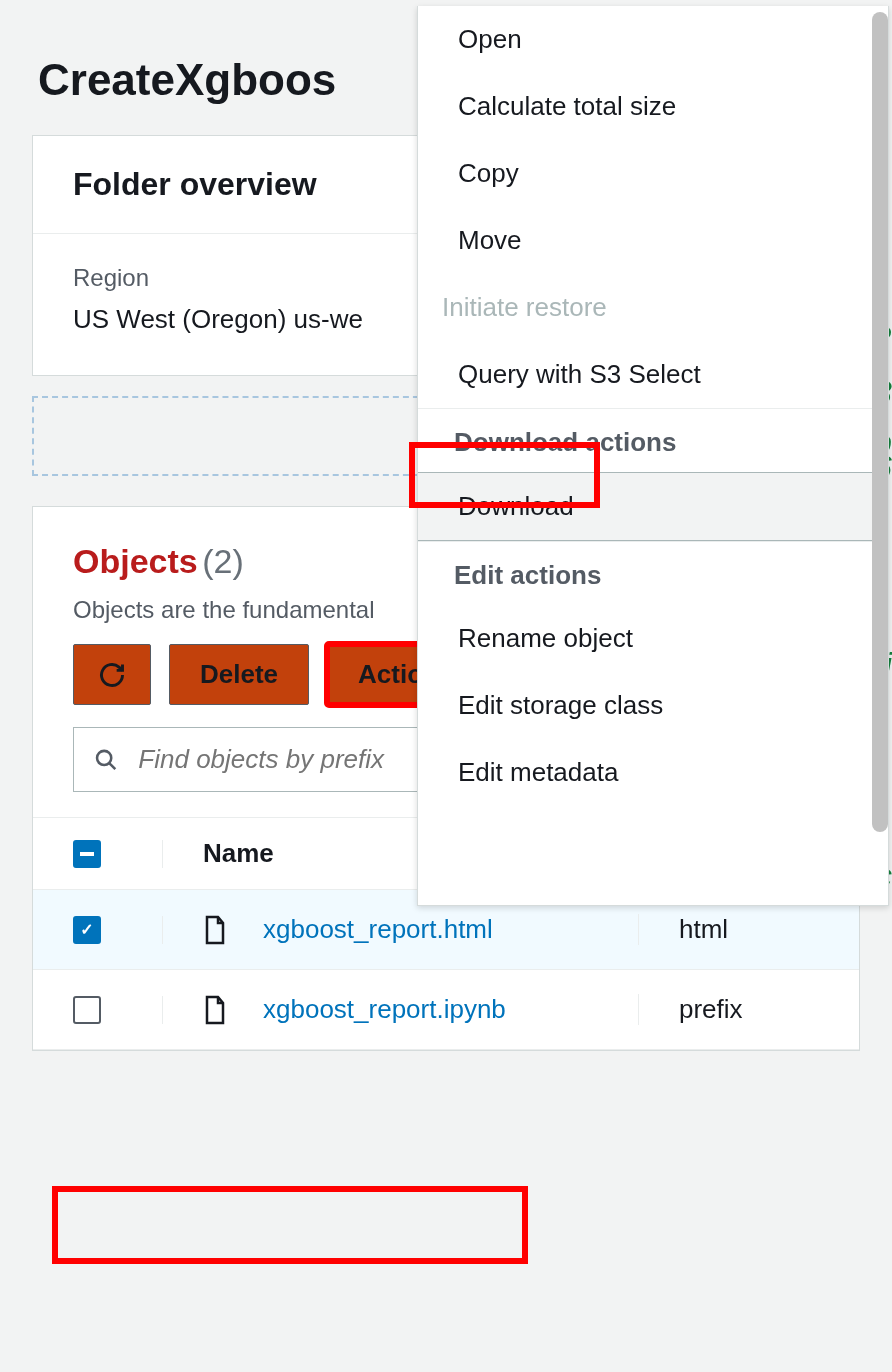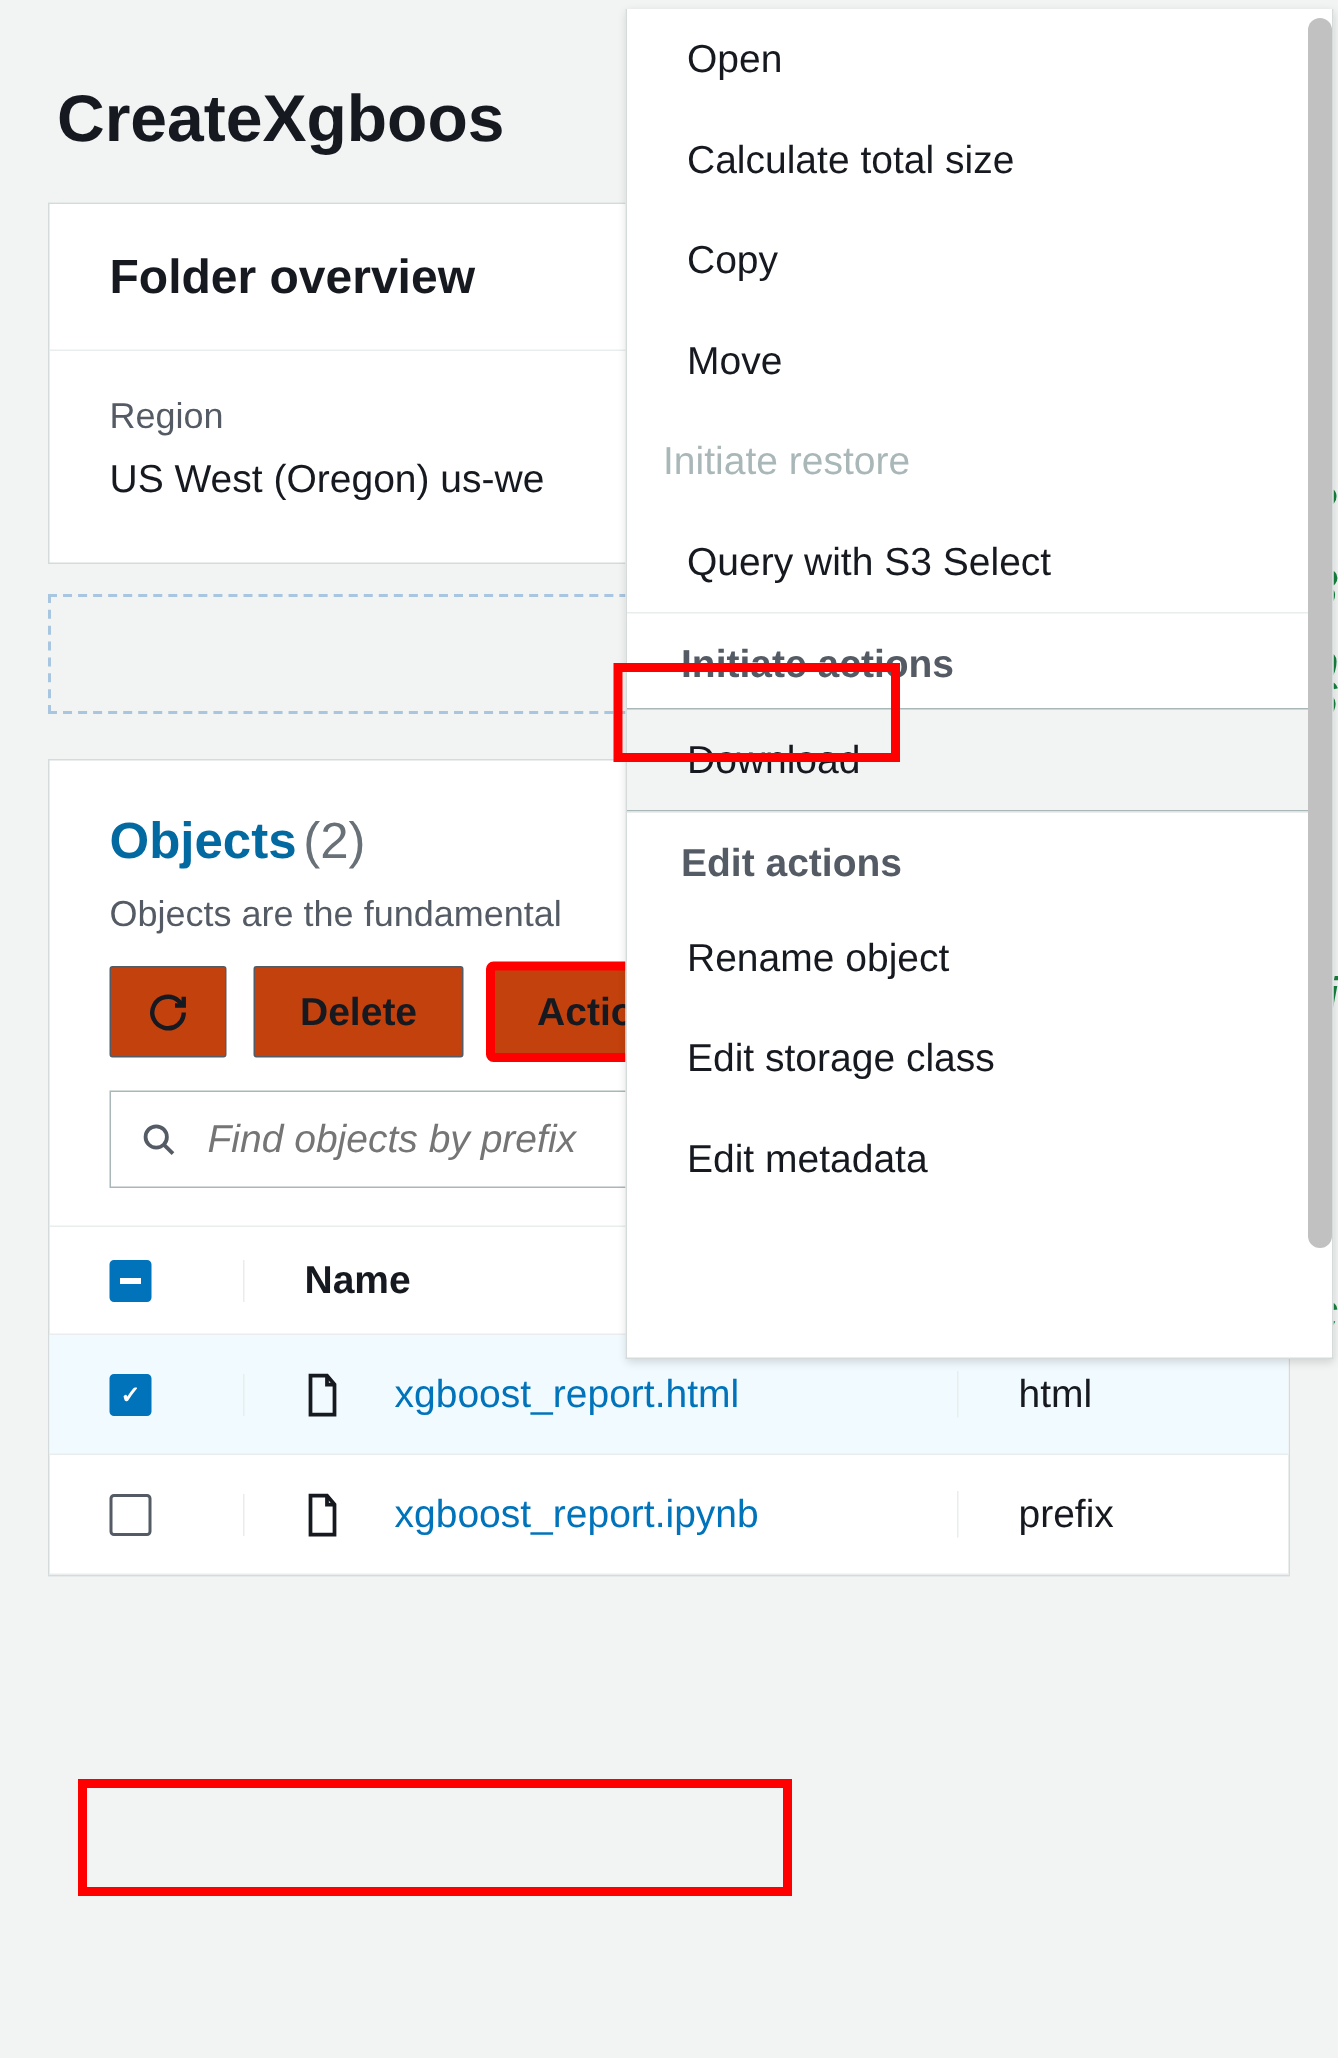--- a/index.html
+++ b/index.html
@@ -54,21 +54,21 @@
     }
     .objects-panel {
       margin: 30px 32px 0 32px;
       background: #fff;
       border: 1px solid #d5dbdb;
       padding: 35px 40px 0 40px;
     }
     .objects-title {
       font-size: 34px;
       font-weight: 700;
-      color: #0369a1;
+      color: #b91c1c;
     }
     .objects-count {
       font-size: 34px;
       font-weight: 500;
       color: #687078;
     }
     .objects-desc {
       font-size: 24px;
       color: #545b64;
       margin-top: 15px;
@@ -403,21 +403,21 @@
 
 <div class="row-highlight" style="left:52px; top:1186px; width:476px; height:78px;"></div>
 
 <div class="dropdown">
   <div class="menu-item">Open</div>
   <div class="menu-item">Calculate total size</div>
   <div class="menu-item">Copy</div>
   <div class="menu-item">Move</div>
   <div class="menu-item disabled">Initiate restore</div>
   <div class="menu-item">Query with S3 Select</div>
-  <div class="menu-section">Initiate actions</div>
+  <div class="menu-section">Download actions</div>
   <div class="menu-item highlighted">Download</div>
   <div class="menu-section">Edit actions</div>
   <div class="menu-item">Rename object</div>
   <div class="menu-item">Edit storage class</div>
   <div class="menu-item">Edit metadata</div>
   <div class="dropdown-scroll"></div>
 </div>
 
 <div class="download-red-box" style="left:409px; top:442px; width:191px; height:66px;"></div>
 

